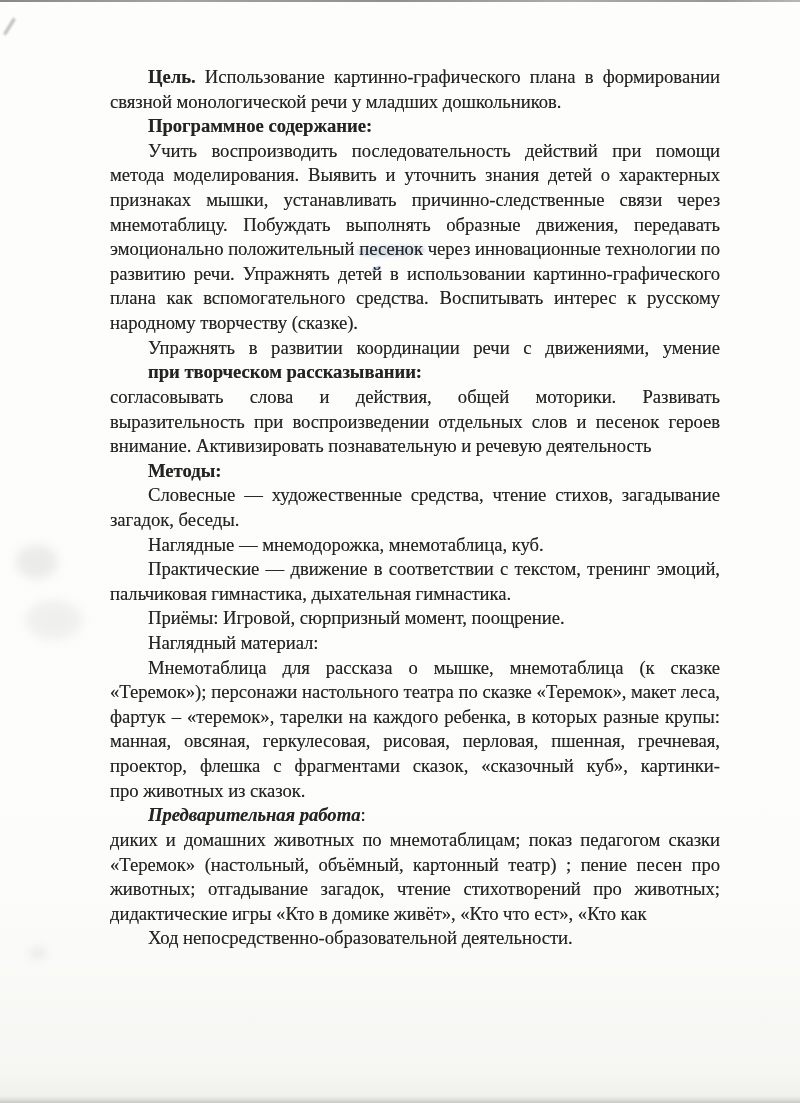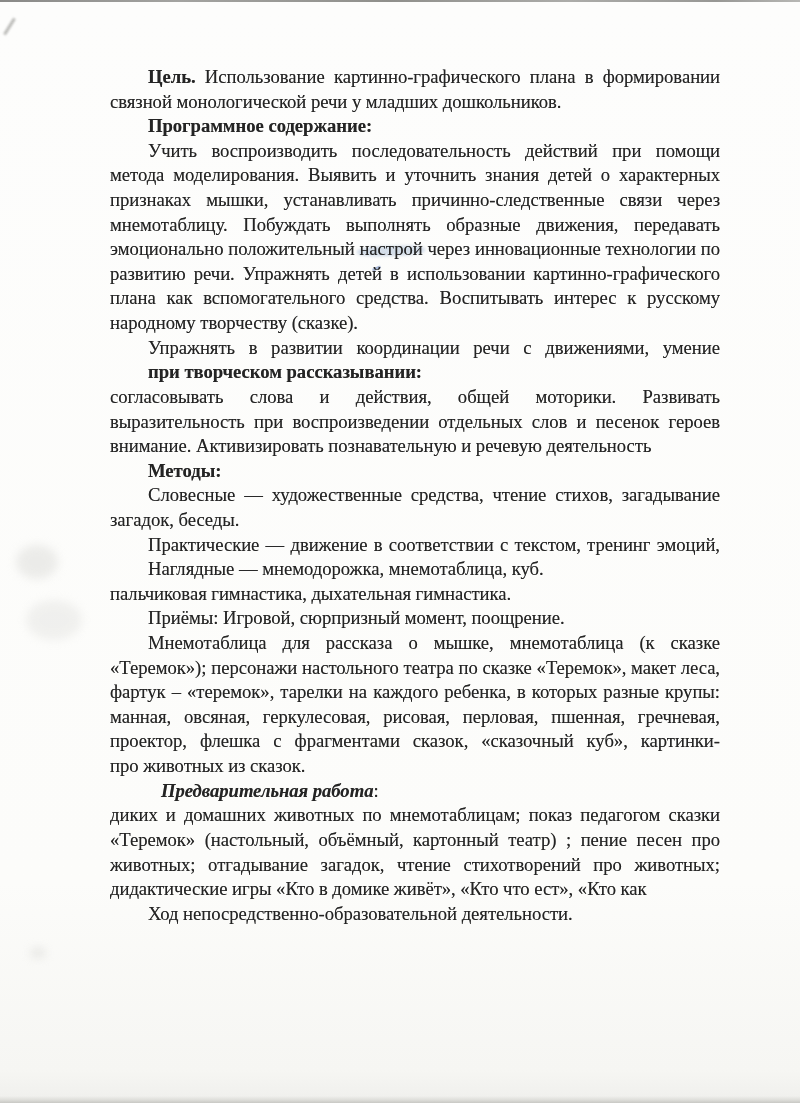--- a/index.html
+++ b/index.html
@@ -47,21 +47,21 @@
   .textblock{
     position:absolute;left:110px;top:65px;width:610px;
     color:#242424;font-size:18.7px;letter-spacing:-0.05px;
     text-shadow:0 0 .6px rgba(40,40,40,.5);
   }
   .line{height:24.62px;line-height:24.62px;overflow:hidden;text-align:left;}
   .line.indent{text-indent:38px;}
   .line.justify{text-align:justify;}
   .line.justify::after{content:"";display:inline-block;width:100%;height:0;}
   .seg.bold{font-weight:bold;text-align:center;}
-  .seg.bold-italic{font-weight:bold;font-style:italic;margin-left:13px;}
+  .seg.bold-italic{font-weight:bold;font-style:italic;}
 </style>
 </head>
 <body>
 
 <div class="page">
   <div class="edge-top"></div>
   <div class="edge-bottom"></div>
   <div class="edge-right"></div>
   <div class="corner-scratch"></div>
   <div class="smudge smudge-a"></div>
@@ -70,36 +70,37 @@
   <div class="pen-smudge"></div>
   <div class="pen-tick"></div>
   <div class="textblock" id="textblock">
       <div class="line indent justify"><span class="seg bold">Цель.</span><span class="seg normal"> Использование картинно-графического плана в формировании</span></div>
       <div class="line"><span class="seg normal">связной монологической речи у младших дошкольников.</span></div>
       <div class="line indent"><span class="seg bold">Программное содержание:</span></div>
       <div class="line indent justify"><span class="seg normal">Учить воспроизводить последовательность действий при помощи</span></div>
       <div class="line justify"><span class="seg normal">метода моделирования. Выявить и уточнить знания детей о характерных</span></div>
       <div class="line justify"><span class="seg normal">признаках мышки, устанавливать причинно-следственные связи через</span></div>
       <div class="line justify"><span class="seg normal">мнемотаблицу. Побуждать выполнять образные движения, передавать</span></div>
-      <div class="line justify"><span class="seg normal">эмоционально положительный настрой через инновационные технологии по</span></div>
+      <div class="line justify"><span class="seg normal">эмоционально положительный песенок через инновационные технологии по</span></div>
       <div class="line justify"><span class="seg normal">развитию речи. Упражнять детей в использовании картинно-графического</span></div>
       <div class="line justify"><span class="seg normal">плана как вспомогательного средства. Воспитывать интерес к русскому</span></div>
       <div class="line"><span class="seg normal">народному творчеству (сказке).</span></div>
       <div class="line indent justify"><span class="seg normal">Упражнять в развитии координации речи с движениями, умение</span></div>
       <div class="line indent"><span class="seg bold">при творческом рассказывании:</span></div>
       <div class="line justify"><span class="seg normal">согласовывать слова и действия, общей моторики. Развивать интонационную</span></div>
       <div class="line justify"><span class="seg normal">выразительность при воспроизведении отдельных слов и песенок героев</span></div>
       <div class="line"><span class="seg normal">внимание. Активизировать познавательную и речевую деятельность</span></div>
       <div class="line indent"><span class="seg bold">Методы:</span></div>
       <div class="line indent justify"><span class="seg normal">Словесные — художественные средства, чтение стихов, загадывание</span></div>
       <div class="line"><span class="seg normal">загадок, беседы.</span></div>
+      <div class="line indent"><span class="seg normal">Наглядные — мнемодорожка, мнемотаблица, куб.</span></div>
       <div class="line indent justify"><span class="seg normal">Практические — движение в соответствии с текстом, тренинг эмоций,</span></div>
-      <div class="line indent"><span class="seg normal">Наглядные — мнемодорожка, мнемотаблица, куб.</span></div>
       <div class="line"><span class="seg normal">пальчиковая гимнастика, дыхательная гимнастика.</span></div>
       <div class="line indent"><span class="seg normal">Приёмы: Игровой, сюрпризный момент, поощрение.</span></div>
+      <div class="line indent"><span class="seg normal">Наглядный материал:</span></div>
       <div class="line indent justify"><span class="seg normal">Мнемотаблица для рассказа о мышке, мнемотаблица (к сказке</span></div>
       <div class="line justify"><span class="seg normal">«Теремок»); персонажи настольного театра по сказке «Теремок», макет леса,</span></div>
       <div class="line justify"><span class="seg normal">фартук – «теремок», тарелки на каждого ребенка, в которых разные крупы:</span></div>
       <div class="line justify"><span class="seg normal">манная, овсяная, геркулесовая, рисовая, перловая, пшенная, гречневая,</span></div>
       <div class="line justify"><span class="seg normal">проектор, флешка с фрагментами сказок, «сказочный куб», картинки-загадки</span></div>
       <div class="line"><span class="seg normal">про животных из сказок.</span></div>
       <div class="line indent"><span class="seg bold-italic">Предварительная работа</span><span class="seg normal">:</span></div>
       <div class="line justify"><span class="seg normal">диких и домашних животных по мнемотаблицам; показ педагогом сказки</span></div>
       <div class="line justify"><span class="seg normal">«Теремок» (настольный, объёмный, картонный театр) ; пение песен про</span></div>
       <div class="line justify"><span class="seg normal">животных; отгадывание загадок, чтение стихотворений про животных;</span></div>

